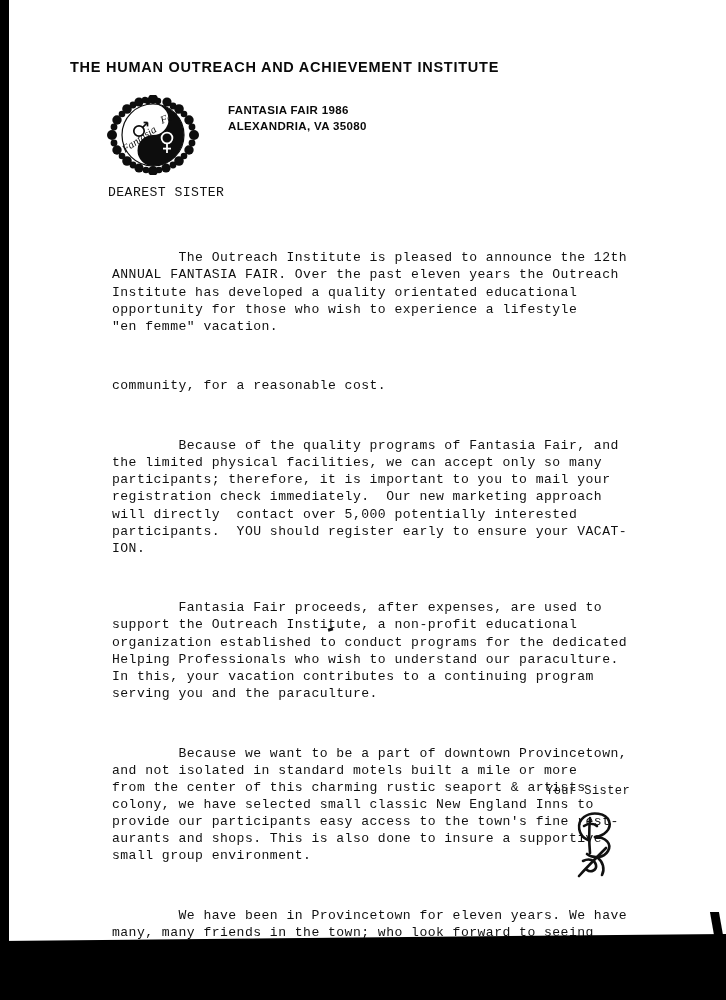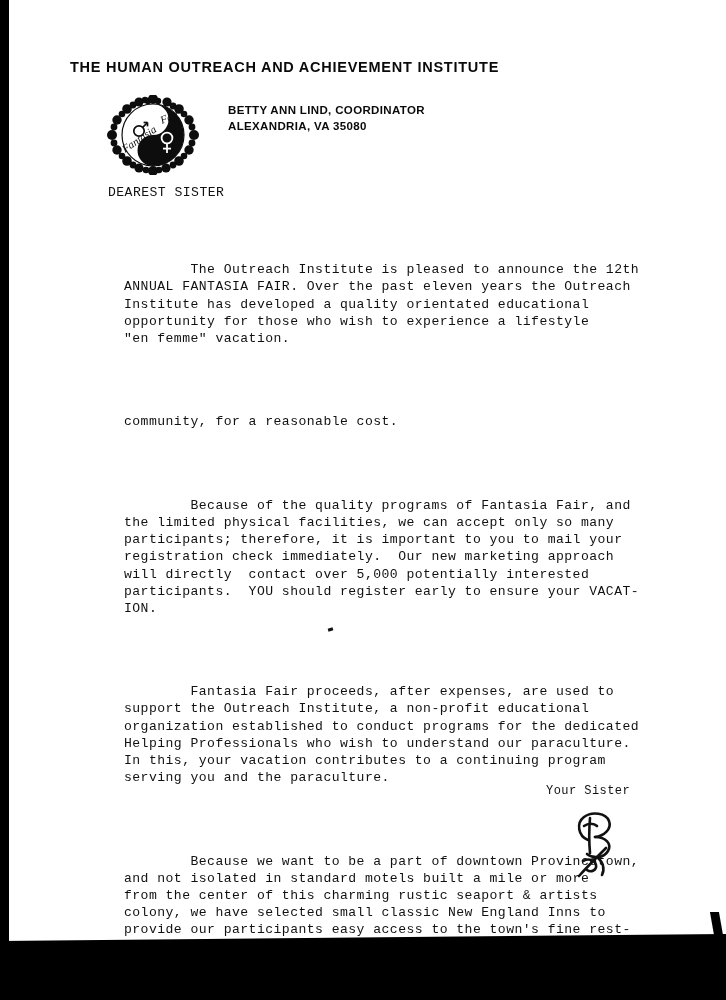--- a/index.html
+++ b/index.html
@@ -113,21 +113,21 @@
     top: 211px;
     width: 580px;
     font-family: "Liberation Mono", "DejaVu Sans Mono", monospace;
     font-size: 13.1px;
     line-height: 17.15px;
     letter-spacing: 0.45px;
     color: #111111;
     white-space: pre-wrap;
   }
   #body-copy p {
-    margin: 16px;
+    margin: 4px;
   }
   .u { }
 
   #stray-mark {
     position: absolute;
     left: 328px;
     top: 628px;
     width: 5px;
     height: 3px;
     background: #111111;
@@ -227,21 +227,21 @@
       </g>
 
       <g fill="#0d0d0d" font-family="'Liberation Serif', serif" font-style="italic" font-size="11">
         <text transform="translate(26,58) rotate(-34)">Fantasia</text>
         <text transform="translate(63,29) rotate(-22)" fill="#0d0d0d">Fair</text>
       </g>
     </svg>
   </div>
 
   <div id="address-block">
-    <div>BETTY ANN LIND, COORDINATOR</div>
+    <div>FANTASIA FAIR 1986</div>
     <div>ALEXANDRIA, VA 35080</div>
   </div>
 
   <div id="salutation">DEAREST SISTER</div>
 
   <div id="body-copy">
     <p><span>        The Outreach Institute is pleased to announce the 12th
 ANNUAL FANTASIA FAIR. Over the past eleven years the Outreach
 Institute has developed a quality orientated educational
 opportunity for those who wish to experience a lifestyle

